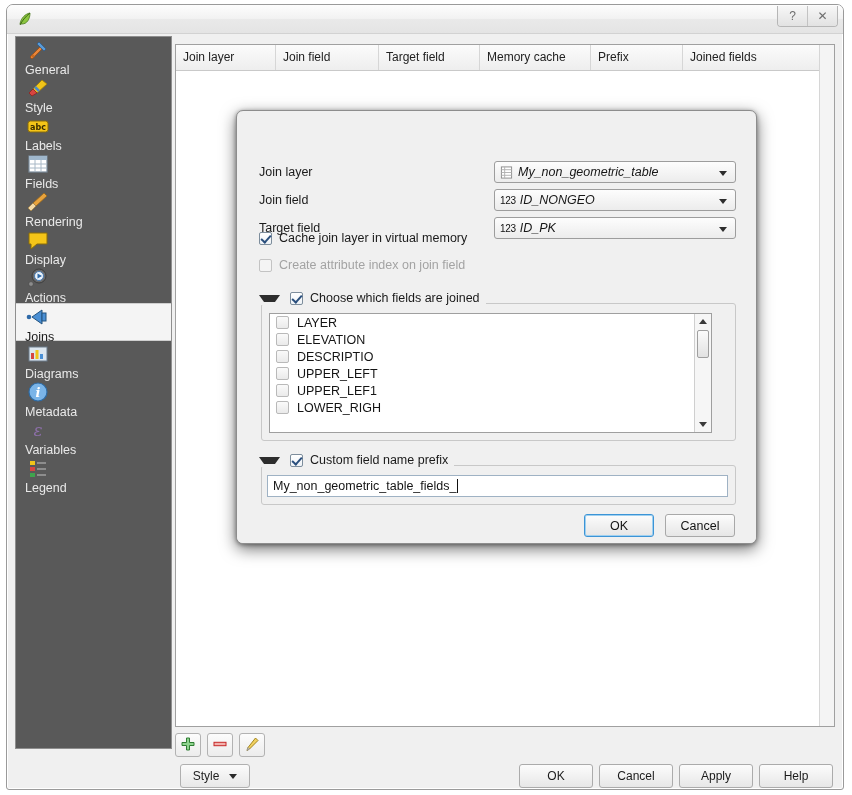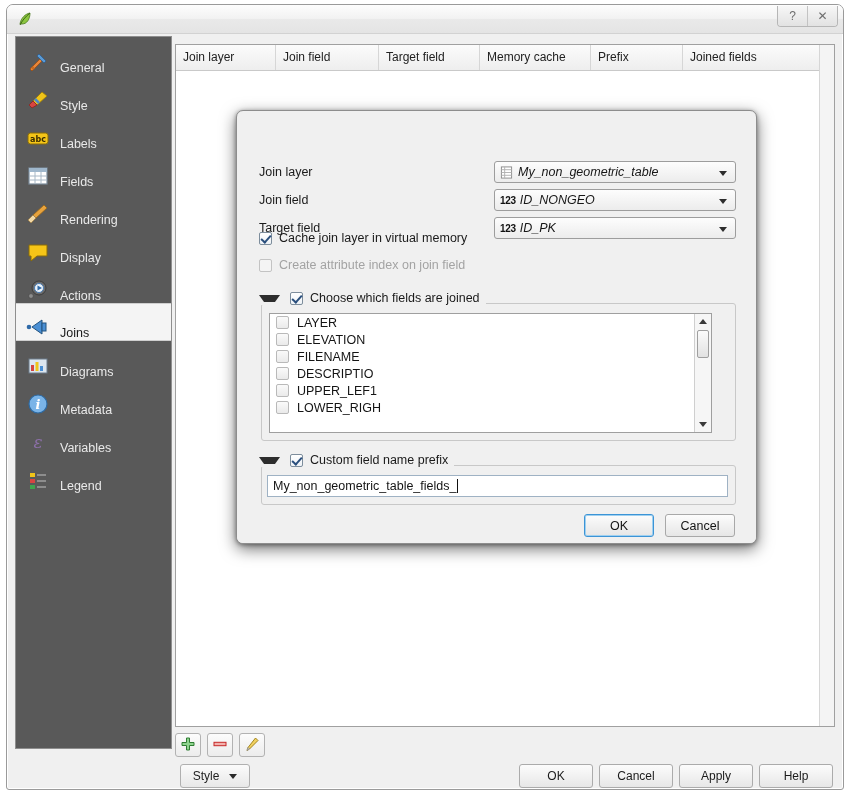--- a/index.html
+++ b/index.html
@@ -85,25 +85,26 @@
     width: 157px;
     height: 713px;
     background: #595959;
     border: 1px solid #8e8e8e;
     box-sizing: border-box;
     overflow: hidden;
   }
   .side-item {
     height: 38px;
     display: flex;
-    align-items: flex-end;
+    align-items: flex-start;
     padding-left: 9px;
     color: #e9e9e9;
     font-size: 12.5px;
     box-sizing: border-box;
+    flex-direction: column;
   }
   .side-item.selected {
     background: #f4f4f4;
     color: #1a1a1a;
     border-top: 1px solid #cfcfcf;
     border-bottom: 1px solid #cfcfcf;
   }
   .side-icon {
     width: 26px;
     height: 26px;
@@ -318,21 +319,21 @@
     position: absolute;
     right: 8px;
     top: 9px;
     width: 0; height: 0;
     border-left: 4px solid transparent;
     border-right: 4px solid transparent;
     border-top: 5px solid #2d2d2d;
   }
   .badge123 {
     font-size: 10px;
-    font-weight: bold;
+    font-weight: normal;
     color: #111;
     margin-right: 4px;
     letter-spacing: -0.3px;
   }
 
   .cbrow {
     position: absolute;
     display: flex;
     align-items: center;
     gap: 7px;
@@ -752,25 +753,25 @@
       <div class="flist-row">
         <span class="cbox plain"></span>
         <span>LAYER</span>
       </div>
       <div class="flist-row">
         <span class="cbox plain"></span>
         <span>ELEVATION</span>
       </div>
       <div class="flist-row">
         <span class="cbox plain"></span>
-        <span>FILENAME</span>
+        <span>DESCRIPTIO</span>
       </div>
       <div class="flist-row">
         <span class="cbox plain"></span>
-        <span>DESCRIPTIO</span>
+        <span>UPPER_LEFT</span>
       </div>
       <div class="flist-row">
         <span class="cbox plain"></span>
         <span>UPPER_LEF1</span>
       </div>
       <div class="flist-row">
         <span class="cbox plain"></span>
         <span>LOWER_RIGH</span>
       </div>
 

